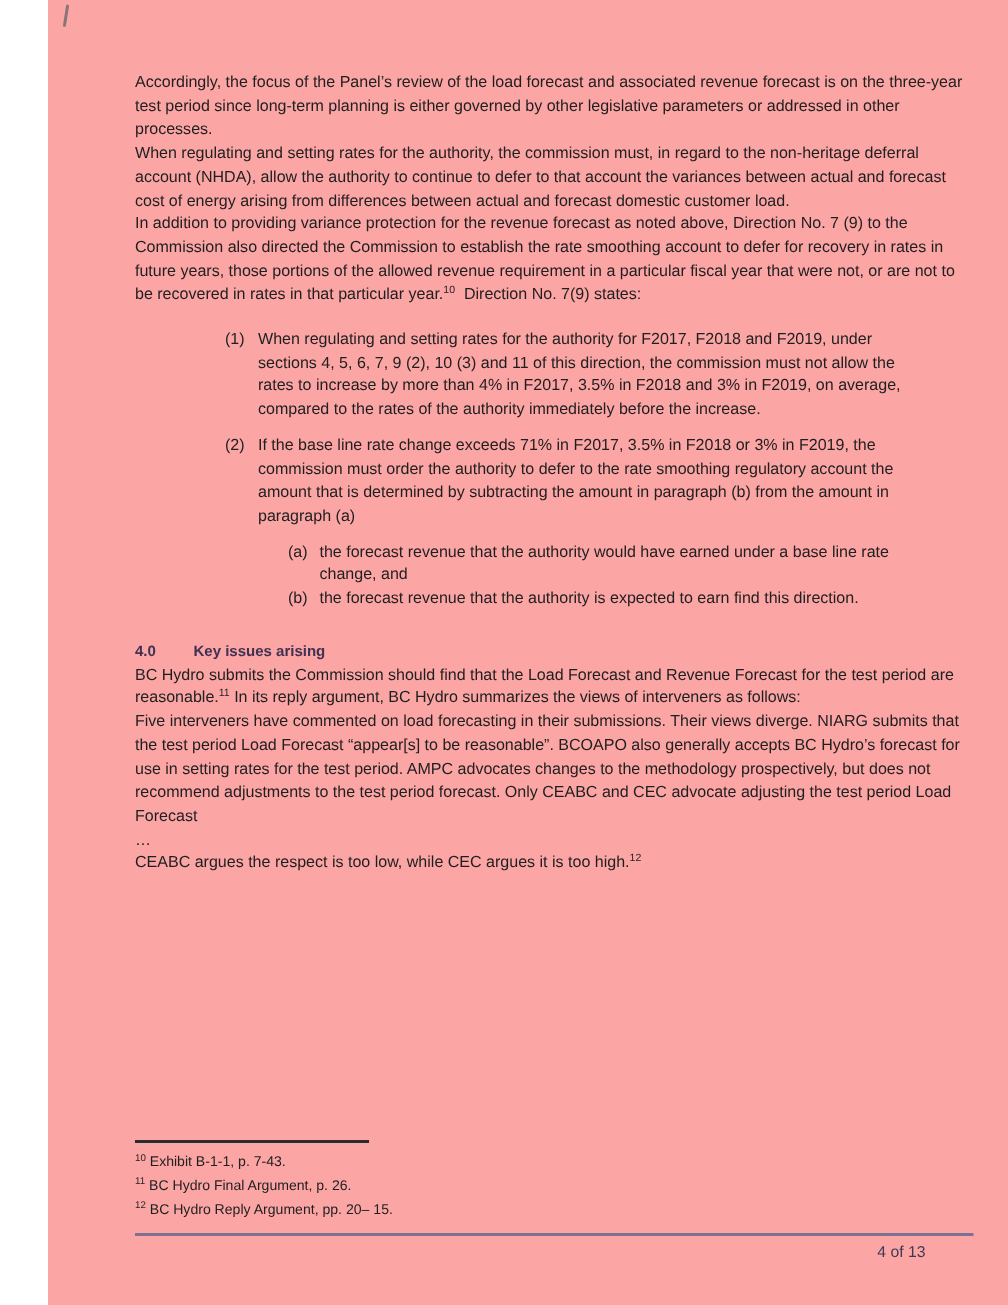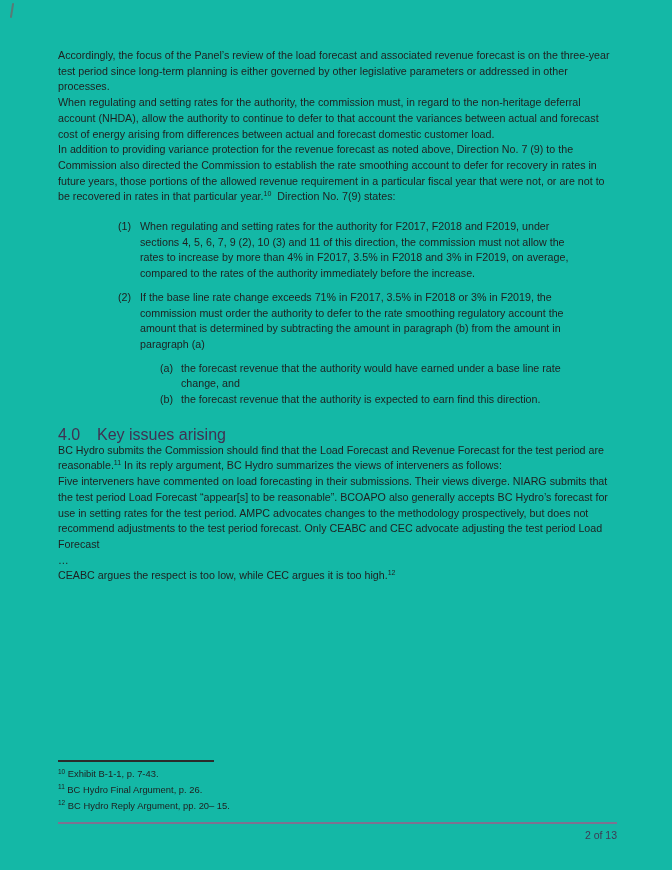--- a/index.html
+++ b/index.html
@@ -4,21 +4,21 @@
 <style>
   html, body { margin: 0; padding: 0; }
   body {
     width: 672px; height: 870px;
     background: #ffffff;
     font-family: "Liberation Sans", sans-serif;
     color: #1f1f1f;
     position: relative;
     overflow: hidden;
   }
-  .page { position: absolute; inset: 0; background: #14b8a6; }
+  .page { position: absolute; inset: 0; background: #fca5a5; margin-left: 32px; }
 
   .scan-artifact {
     position: absolute; left: 11px; top: 3px;
     width: 2px; height: 15px; background: #6a6a6a;
     transform: rotate(9deg); border-radius: 1px; opacity: .8;
   }
 
   .content {
     position: absolute; left: 58px; top: 48px; width: 560px;
     font-size: 10.7px; line-height: 15.7px;
@@ -37,22 +37,22 @@
 
   .list-item { display: flex; margin-left: 60px; margin-right: 27px; }
   .list-item .marker { flex: 0 0 22px; }
   .list-item .li-text { flex: 1; white-space: pre-wrap; }
 
   .sub-item { display: flex; margin-left: 102px; margin-right: 30px; }
   .sub-item .marker { flex: 0 0 21px; }
   .sub-item .li-text { flex: 1; white-space: pre-wrap; }
 
   .heading {
-    display: flex; color: #403152; font-weight: normal;
-    font-size: 16px; line-height: 16px;
+    display: flex; color: #403152; font-weight: bold;
+    font-size: 10px; line-height: 16px;
   }
   .heading .h-number { flex: 0 0 39px; }
 
   sup.fn-ref {
     font-size: 7px; line-height: 0; vertical-align: baseline;
     position: relative; top: -4px;
   }
 
   .footnote-sep {
     position: absolute; left: 58px; top: 760px;
@@ -128,15 +128,15 @@
   <div class="footnote-sep"></div>
 
   <div class="footnotes">
     <div class="fn-line"><sup class="fn-ref">10</sup><span> Exhibit B-1-1, p. 7-43.</span></div>
     <div class="fn-line"><sup class="fn-ref">11</sup><span> BC Hydro Final Argument, p. 26.</span></div>
     <div class="fn-line"><sup class="fn-ref">12</sup><span> BC Hydro Reply Argument, pp. 20– 15.</span></div>
   </div>
 
   <div class="footer-rule"></div>
 
-  <div class="page-number">2 of 13</div>
+  <div class="page-number">4 of 13</div>
 
 </div>
 
 </body></html>

